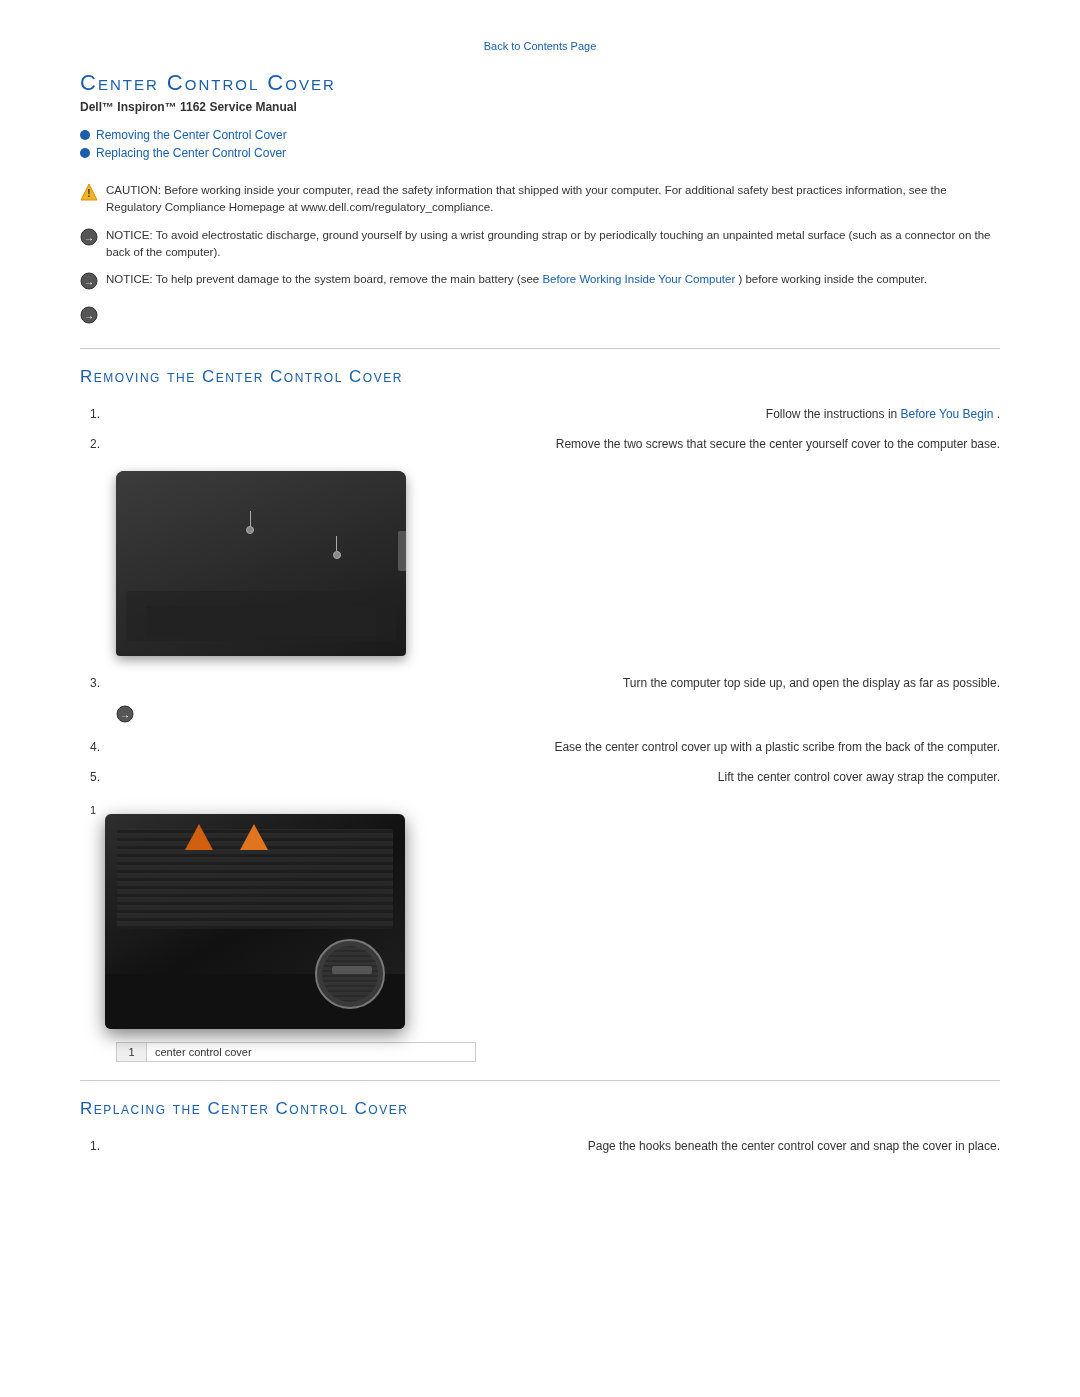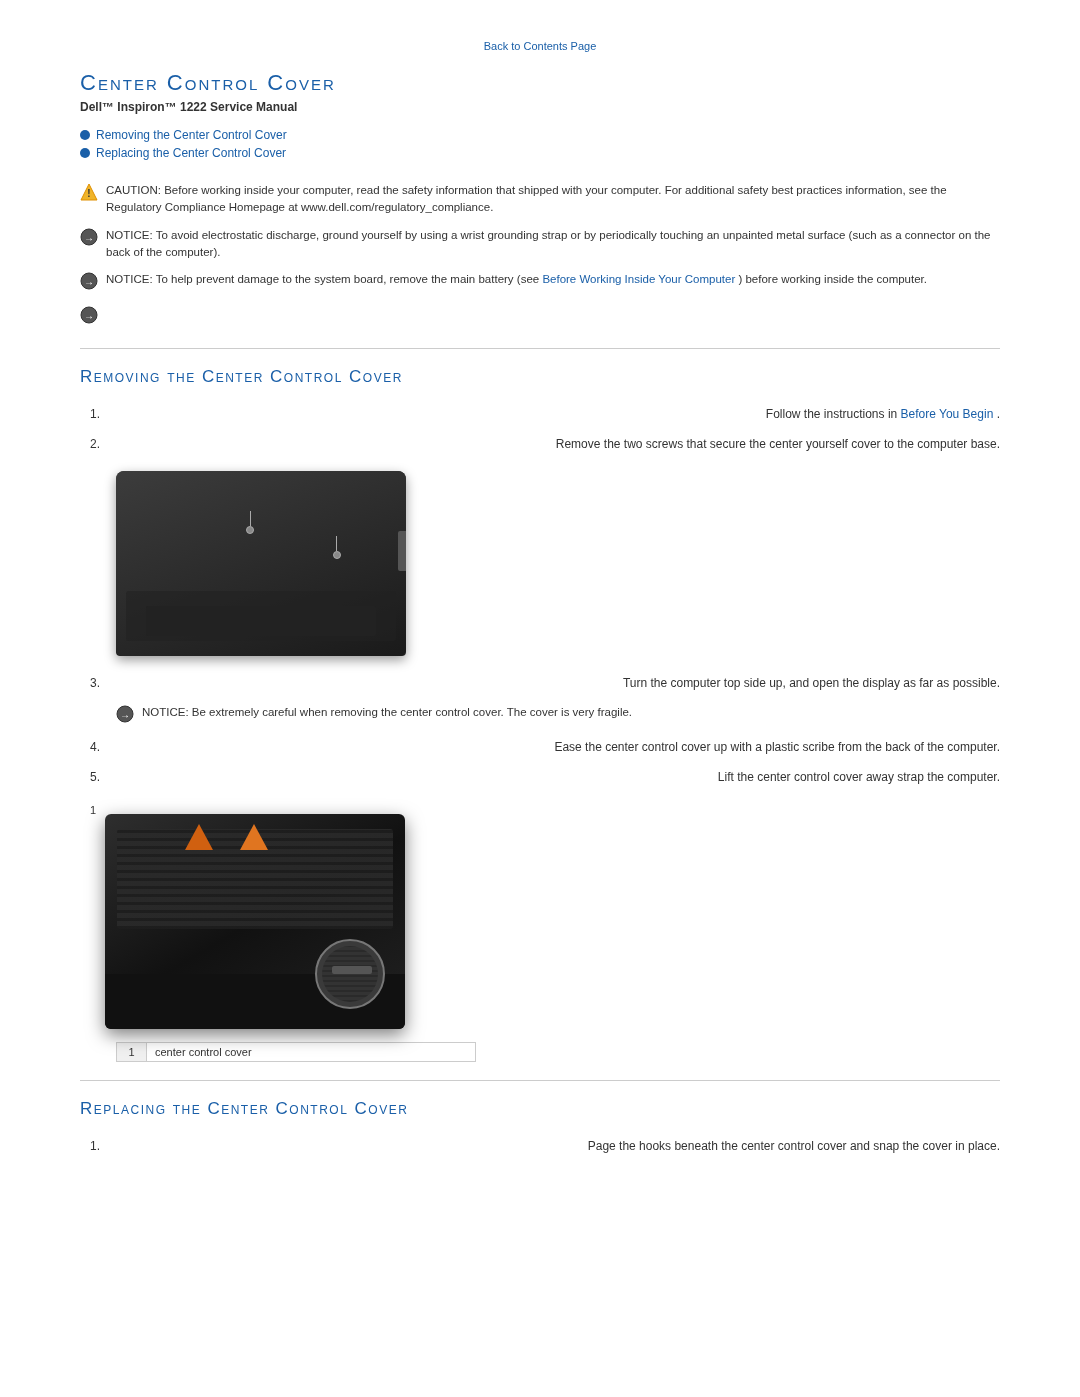--- a/index.html
+++ b/index.html
@@ -140,21 +140,21 @@
       text-align: center;
     }
   </style>
 </head>
 <body>
 
 <a class="back-link" href="#">Back to Contents Page</a>
 
 <h1 class="page-title">Center Control Cover</h1>
 
-<div class="subtitle">Dell™ Inspiron™ 1222 Service Manual</div>
+<div class="subtitle">Dell™ Inspiron™ 1162 Service Manual</div>
 
 <ul class="toc-list">
   <li>
     <span class="bullet-circle"></span>
     <a href="#removing">Removing the Center Control Cover</a>
   </li>
   <li>
     <span class="bullet-circle"></span>
     <a href="#replacing">Replacing the Center Control Cover</a>
   </li>
@@ -252,24 +252,20 @@
     <span class="step-content">Turn the computer top side up, and open the display as far as possible.</span>
   </li>
 </ol>
 
 <div class="notice-block" style="margin-left:36px; margin-top:8px;">
   <span class="notice-icon">
     <svg width="18" height="18" viewBox="0 0 18 18">
       <circle cx="9" cy="9" r="8" fill="#555" stroke="#333" stroke-width="1"></circle>
       <text x="9" y="13" text-anchor="middle" font-size="10" font-weight="bold" fill="#fff">→</text>
     </svg>
-  </span>
-  <span class="notice-text">
-    <strong>NOTICE:</strong>
-    <span>Be extremely careful when removing the center control cover. The cover is very fragile.</span>
   </span>
 </div>
 
 <ol class="steps-list" style="margin-top:10px;">
   <li>
     <span class="step-num">4.</span>
     <span class="step-content">Ease the center control cover up with a plastic scribe from the back of the computer.</span>
   </li>
   <li>
     <span class="step-num">5.</span>

